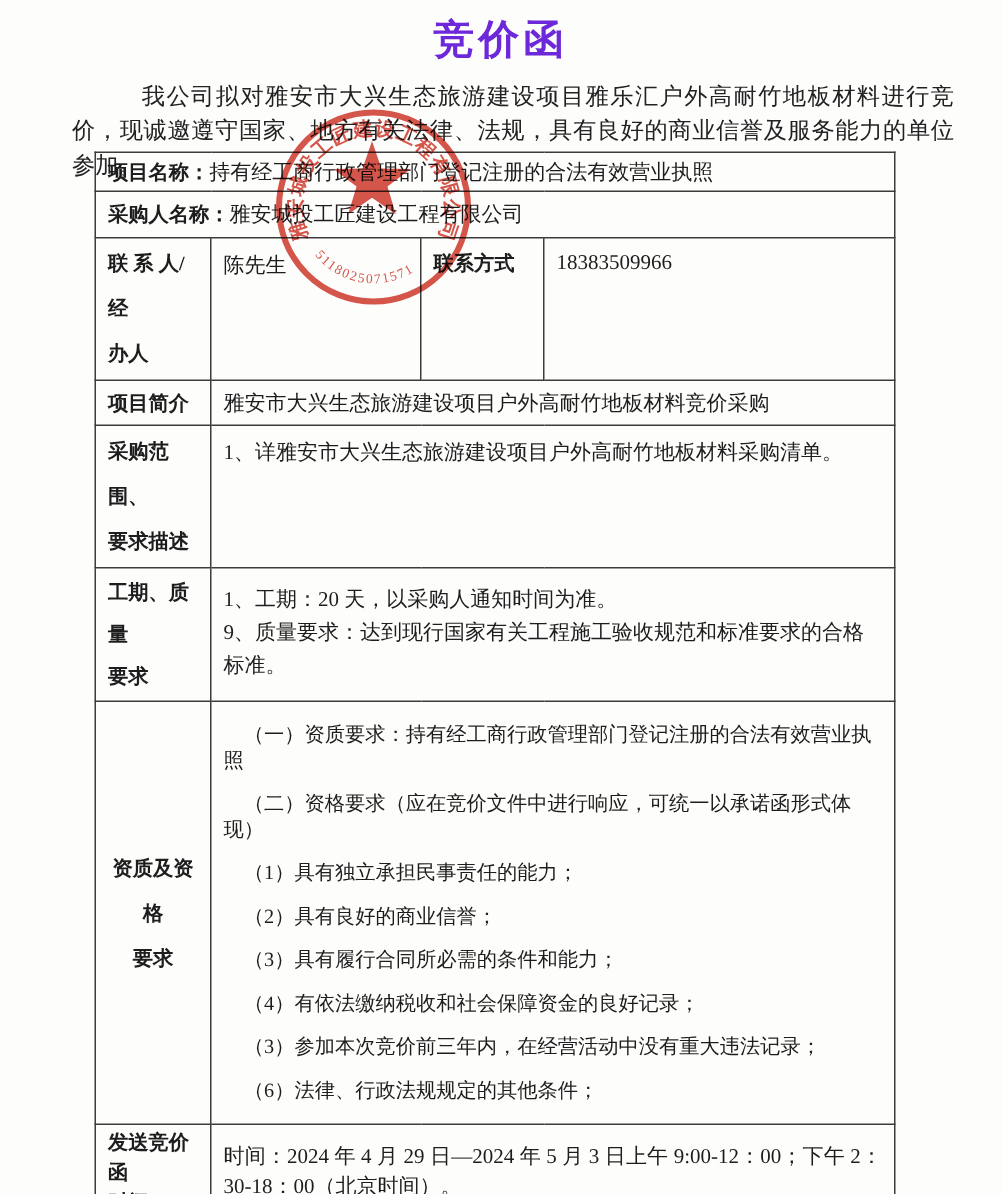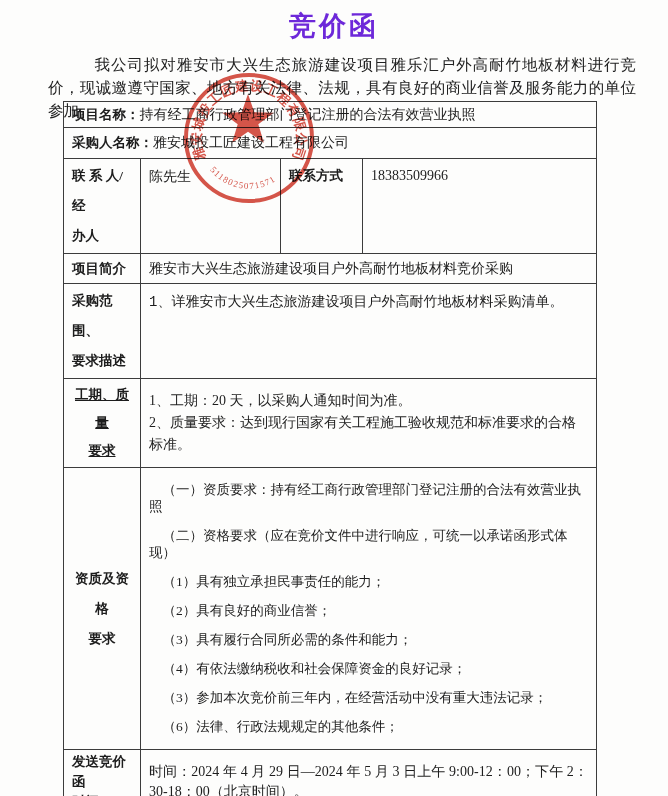--- a/index.html
+++ b/index.html
@@ -55,22 +55,22 @@
   tr.r2{height:31px;}
   tr.r3{height:57px;}
   tr.r4{height:30px;}
   tr.r5{height:57px;}
   tr.r6{height:56px;}
   tr.r7{height:260px;}
   tr.r8{height:40px;}
   tr.r3 td{vertical-align:top;padding-top:9px;}
   tr.r3 td.lbl{line-height:30px;padding-top:2px;}
   tr.r5 td.lbl{line-height:30px;}
-  tr.r5 td.content{vertical-align:top;padding-top:9px;font-family:Liberation Mono, monospace;}
-  tr.r6 td.lbl{line-height:28px;text-align:center;text-decoration:underline;}
+  tr.r5 td.content{vertical-align:top;padding-top:9px;}
+  tr.r6 td.lbl{line-height:28px;text-align:left;}
   tr.r6 td.content{line-height:22px;}
   tr.r7 td.lbl{text-align:center;line-height:30px;}
   tr.r7 td.content{vertical-align:top;padding-top:13px;}
   tr.r7 .q-item{
     margin:0 0 12px 0;
     line-height:17px;
     font-size:13.5px;
     text-indent:1em;
   }
   tr.r7 .q-item.q-bold{font-weight:normal;}
@@ -124,21 +124,21 @@
       <tr class="r5">
         <td class="lbl">采购范围、
 要求描述</td>
         <td colspan="3" class="content">1、详雅安市大兴生态旅游建设项目户外高耐竹地板材料采购清单。</td>
       </tr>
       <tr class="r6">
         <td class="lbl">工期、质量
 要求</td>
         <td colspan="3" class="content">
           <div>1、工期：20 天，以采购人通知时间为准。</div>
-          <div>2、质量要求：达到现行国家有关工程施工验收规范和标准要求的合格标准。</div>
+          <div>9、质量要求：达到现行国家有关工程施工验收规范和标准要求的合格标准。</div>
         </td>
       </tr>
       <tr class="r7">
         <td class="lbl">资质及资格
 要求</td>
         <td colspan="3" class="content">
           <div class="q-item">（一）资质要求：持有经工商行政管理部门登记注册的合法有效营业执照</div>
           <div class="q-item q-bold">（二）资格要求（应在竞价文件中进行响应，可统一以承诺函形式体现）</div>
           <div class="q-item">（1）具有独立承担民事责任的能力；</div>
           <div class="q-item">（2）具有良好的商业信誉；</div>

